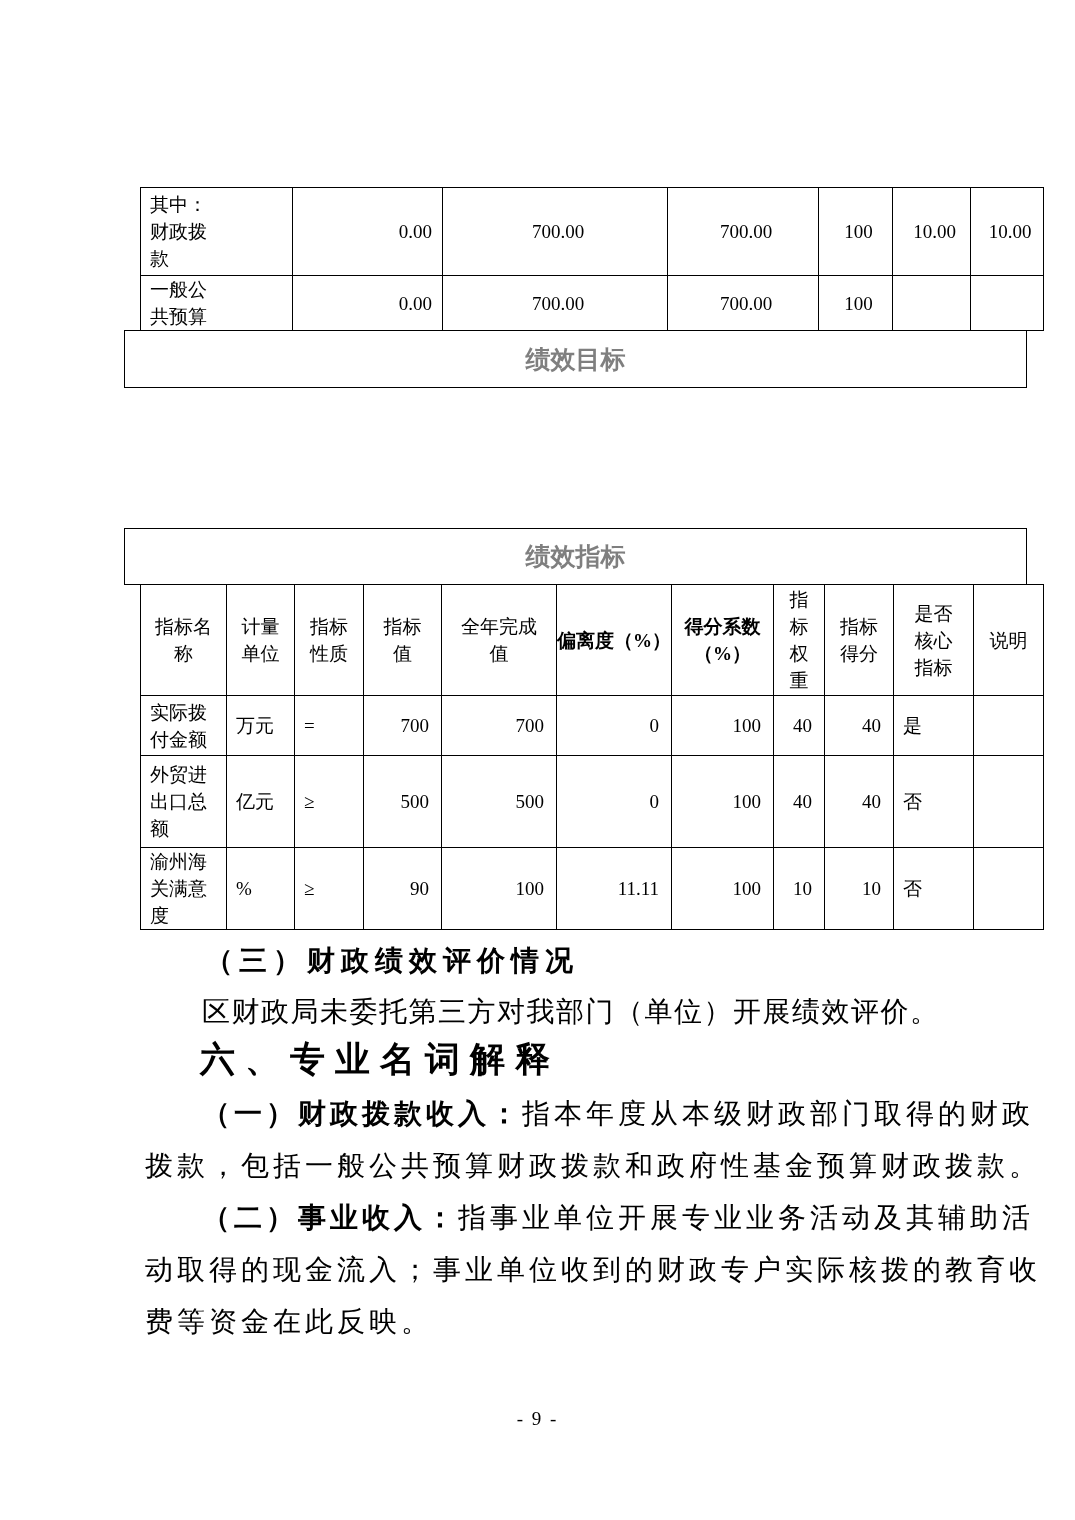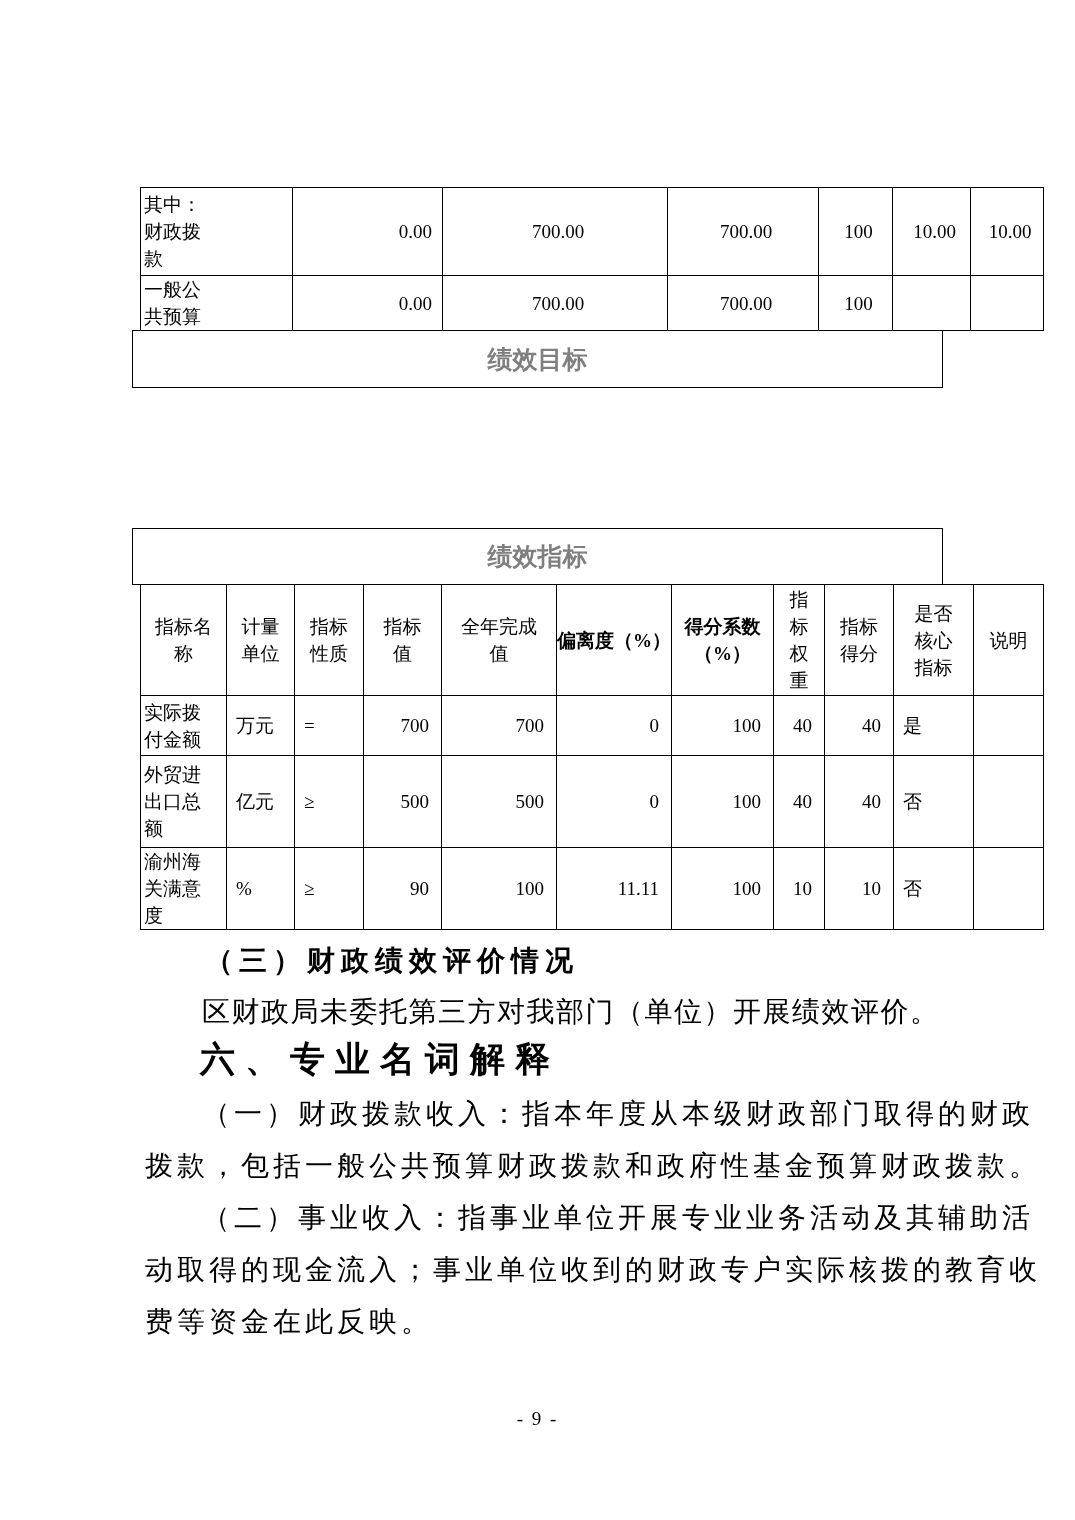--- a/index.html
+++ b/index.html
@@ -33,33 +33,33 @@
   .t1 .r2 { height:54px; }
   .t2 { top:388px; }
   .t2 .hr { height:45px; }
   .t2 .cr { height:94px; }
   .t3 { top:584px; }
   .t3 .hr { height:111px; }
   .t3 .r1 { height:60px; }
   .t3 .r2 { height:92px; }
   .t3 .r3 { height:80px; }
 
-  .cell-name { text-align:left; padding-left:3px; }
+  .cell-name { text-align:left; padding-left:9px; }
   .cell-num  { text-align:right; padding-right:12px; }
   .cell-num-pad { text-align:right; padding-right:10px; }
   .cell-center { text-align:center;padding-left:6px; }
   .cell-left { text-align:left; padding-left:9px; }
   .t2 th { text-align:center; font-weight:bold; }
   .t2 td { vertical-align:top; text-align:left; padding:9px 8px 0 9px; }
   .t3 th { text-align:center; font-weight:normal; }
   .t3 th.bold { font-weight:bold; }
 
   
   .band {
-    position:absolute; left:132px; width:811px;
+    position:absolute; left:124px; width:903px;
     border:1px solid #000000;
     display:flex; align-items:center; justify-content:center;
     font-family:"Liberation Sans", sans-serif;
     font-weight:bold; font-size:25px; color:#7f7f7f;
     background:#ffffff;
   }
   .band1 { top:330px; height:58px; }
   .band2 { top:528px; height:57px; }
 
   
@@ -69,21 +69,21 @@
     white-space:nowrap;
   }
   .h-eval  { top:944px;  padding-left:65px; font-weight:bold; letter-spacing:6px; }
   .p-eval  { top:995px;  padding-left:62px; letter-spacing:1.5px; }
   .h-terms { top:1042px; padding-left:60px; font-family:"Liberation Sans", sans-serif; font-weight:bold; font-size:35px; letter-spacing:10px; }
   .t1l1 { top:1097px; padding-left:62px; letter-spacing:4px; }
   .t1l2 { top:1149px; padding-left:5px;  letter-spacing:4px; }
   .t2l1 { top:1201px; padding-left:62px; letter-spacing:4px; }
   .t2l2 { top:1253px; padding-left:5px;  letter-spacing:4px; }
   .t2l3 { top:1305px; padding-left:5px;  letter-spacing:4px; }
-  .lead { font-weight:normal; }
+  .lead { font-weight:bold; }
 
   .pageno {
     position:absolute; top:1408px; left:0; width:1075px;
     text-align:center; font-size:19px; letter-spacing:2px;
   }
 </style>
 </head>
 <body>
 
 <div class="page">

